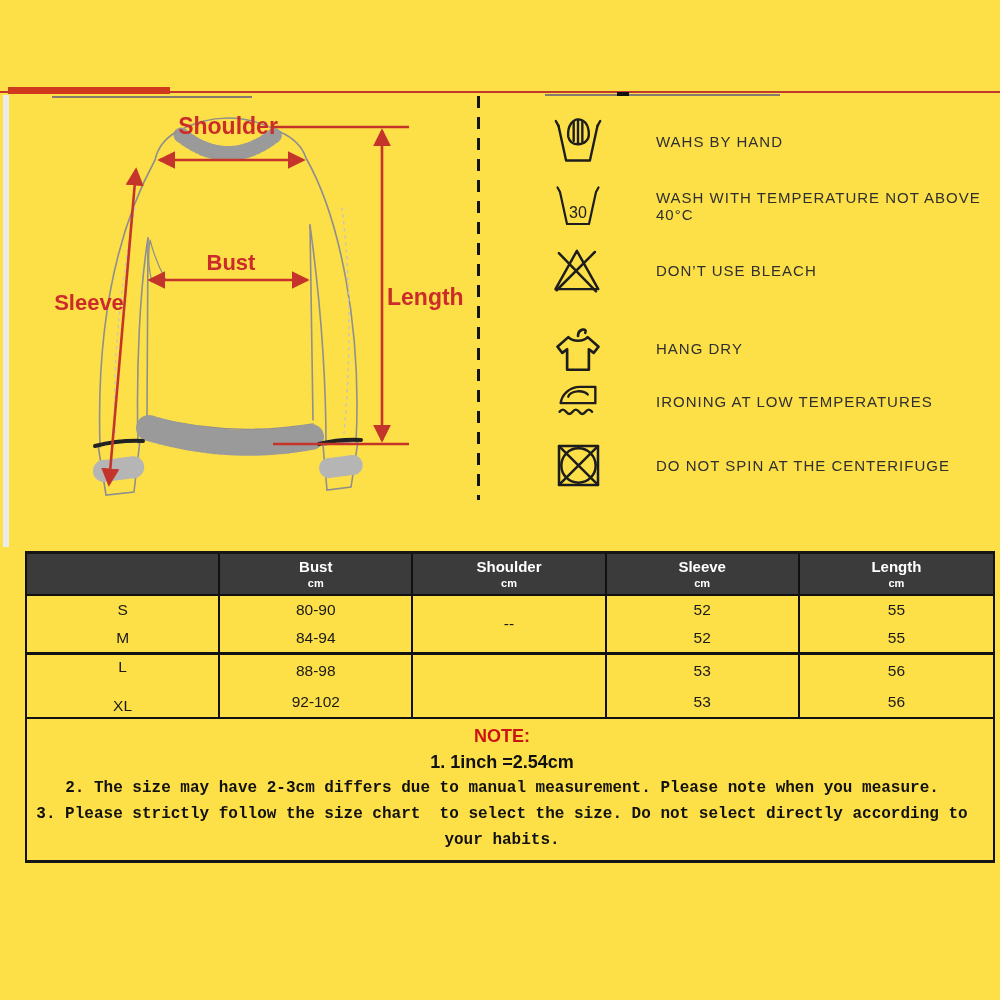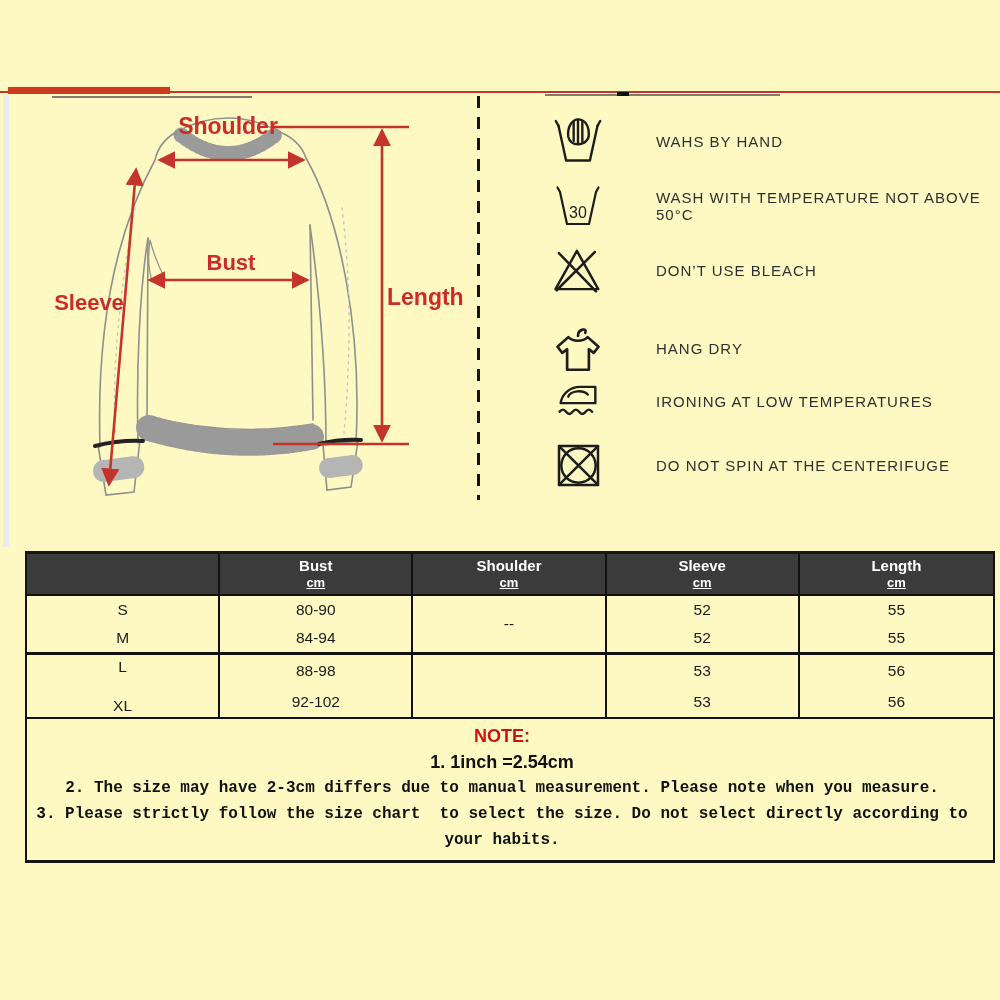--- a/index.html
+++ b/index.html
@@ -1,16 +1,16 @@
 <!DOCTYPE html>
 <html><head>
 <meta charset="utf-8">
 <style>
   html,body{margin:0;padding:0;background:#fff;}
-  .canvas{position:relative;width:1000px;height:1000px;background:#fef9c3;overflow:hidden;
+  .canvas{position:relative;width:1000px;height:1000px;background:#fde047;overflow:hidden;
           font-family:"Liberation Sans",sans-serif;color:#111;}
   
   .rule-red-thin{position:absolute;left:0;top:91px;width:1000px;height:2px;background:#c0392b;}
   .rule-red-thick{position:absolute;left:8px;top:87px;width:162px;height:7px;background:#cf3a1f;}
   .rule-gray-a{position:absolute;left:52px;top:96px;width:200px;height:2px;background:#86796f;}
   .rule-gray-b{position:absolute;left:545px;top:94px;width:235px;height:2px;background:#86796f;}
   .rule-blip{position:absolute;left:617px;top:92px;width:12px;height:4px;background:#111;}
   .left-strip{position:absolute;left:3px;top:95px;width:6px;height:452px;background:#ebebeb;}
   
   .divider-dashed{position:absolute;left:477px;top:96px;width:3px;height:404px;
@@ -21,21 +21,21 @@
   .care-row{position:absolute;left:548px;width:446px;display:flex;align-items:center;gap:32px;}
   .care-icon{width:60px;display:flex;align-items:center;justify-content:center;flex:0 0 60px;}
   .care-label{margin-left:16px;font-size:15px;letter-spacing:1px;color:#2f2f2f;font-weight:400;}
   
   .size-table{position:absolute;left:25px;top:551px;width:970px;box-sizing:border-box;
     border:2px solid #111;border-top:3px solid #161616;border-bottom:3px solid #161616;}
   .thead{display:grid;grid-template-columns:repeat(5,1fr);height:40px;background:#3b3b3b;}
   .thead .c{display:flex;flex-direction:column;align-items:center;justify-content:center;
     color:#fff;font-weight:bold;line-height:1.25;}
   .thead .cname{font-size:15px;}
-  .thead .cunit{font-size:13px;text-decoration:underline;}
+  .thead .cunit{font-size:11px;}
   .c{border-right:2px solid #111;box-sizing:border-box;}
   .c:last-child{border-right:none;}
   .tblock{display:grid;grid-template-columns:repeat(5,1fr);border-top:2px solid #111;}
   .tblock.b2{border-top:3px solid #111;}
   .tblock .c{display:flex;flex-direction:column;}
   .tblock .r{flex:1;display:flex;align-items:center;justify-content:center;font-size:15.5px;color:#1a1a1a;}
   .tblock .single{flex:1;display:flex;align-items:center;justify-content:center;font-size:15.5px;color:#1a1a1a;}
   .b1{height:56px;} .b2{height:62px;}
   .b2 .sizecell{justify-content:space-between;padding:3px 0 2px 0;}
   .b2 .sizecell .r{flex:0 0 auto;}
@@ -123,21 +123,21 @@
   <div class="care-row" style="top:182px;height:48px;">
     <span class="care-icon">
       <svg width="48" height="48" viewBox="0 0 48 48">
           <g class="ico">
         <path d="M6 10 L13 42 L35 42 L42 10"></path>
         <path d="M6 10 L3.5 5.5 M42 10 L44.5 5.5"></path>
       </g>
       <text x="24" y="36" text-anchor="middle" font-size="16" font-family="Liberation Sans, sans-serif" fill="#1d1d1d">30</text>
       </svg>
     </span>
-    <span class="care-label">WASH WITH TEMPERATURE NOT ABOVE 50°C</span>
+    <span class="care-label">WASH WITH TEMPERATURE NOT ABOVE 40°C</span>
   </div>
 
   <div class="care-row" style="top:242px;height:56px;">
     <span class="care-icon">
       <svg width="54" height="54" viewBox="0 0 48 48">
           <g class="ico">
         <path d="M23 7 L42 41 L4 41 Z"></path>
         <path d="M7 9 L40 43 M39 8 L5 42"></path>
       </g>
         </svg>

